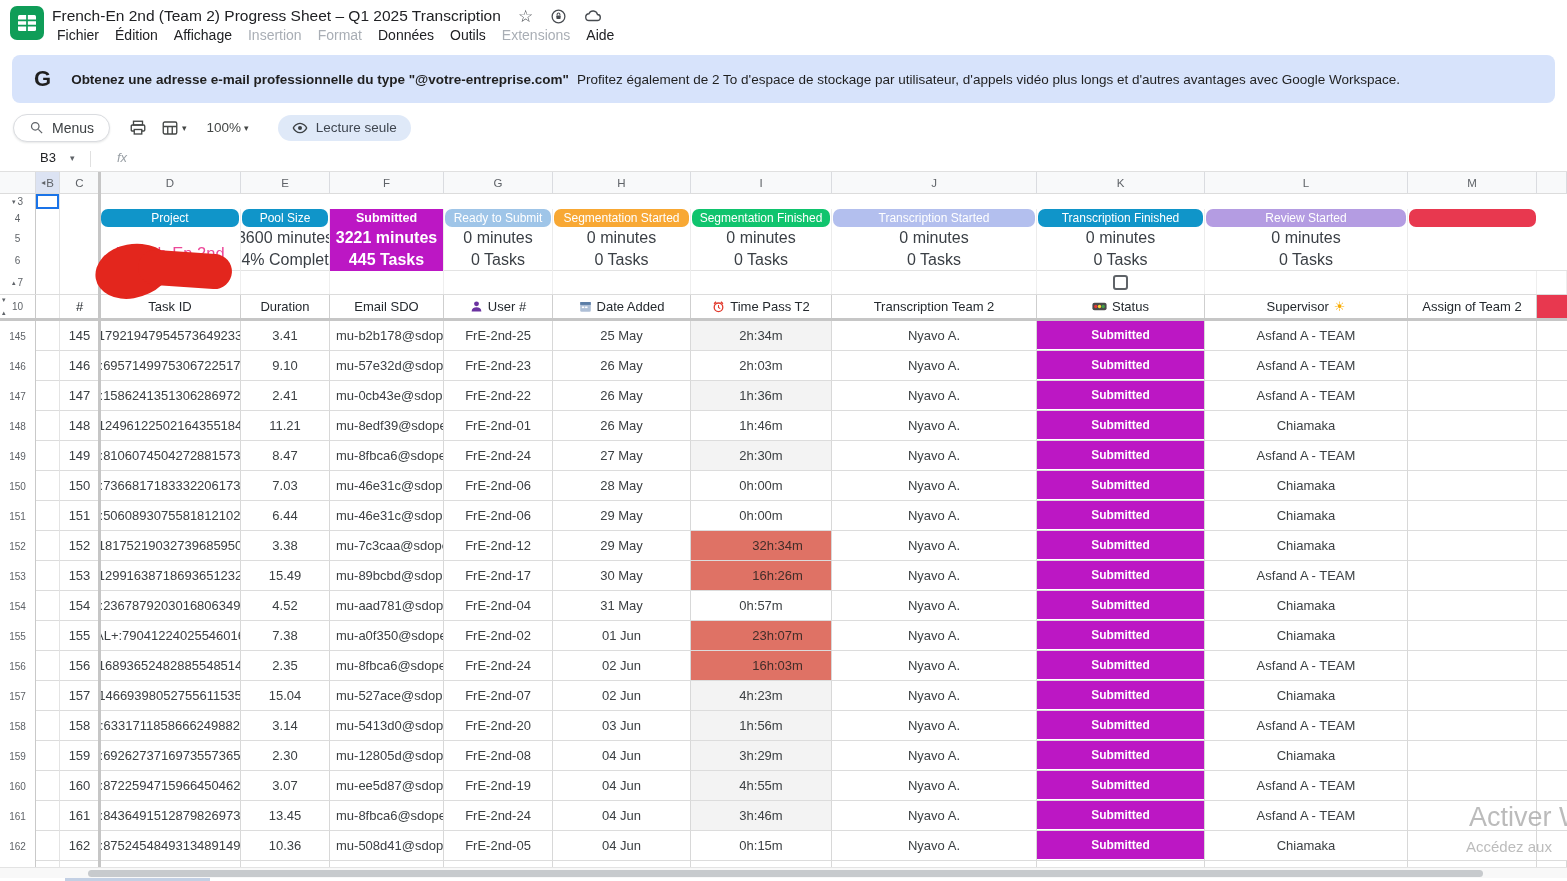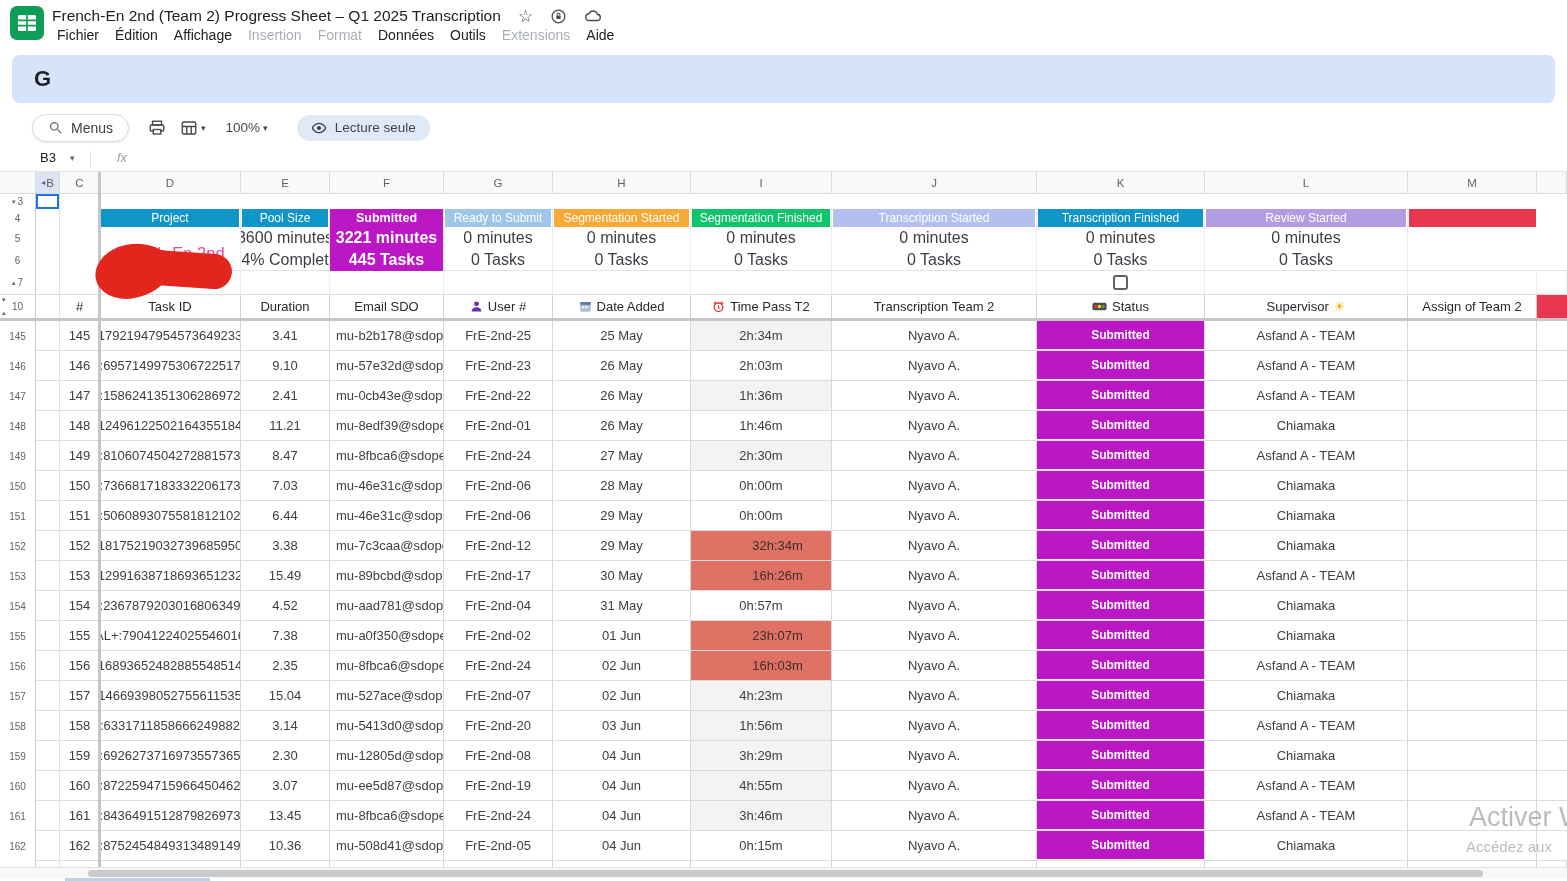--- a/index.html
+++ b/index.html
@@ -26,21 +26,21 @@
 
   
   #banner-wrap{left:0;top:47px;width:1567px;height:61px;background:#fff;}
   #banner{left:12px;top:8px;width:1543px;height:48px;background:var(--c-banner);
     border-radius:8px;display:flex;align-items:center;padding:0 22px;gap:20px;}
   #banner-g{font-weight:bold;font-size:22px;color:#1f1f1f;}
   #banner-text{font-size:13.5px;color:#1f1f1f;white-space:nowrap;overflow:hidden;}
   #banner-text b{margin-right:8px;}
 
   
-  #toolbar{left:0;top:108px;width:1567px;height:39px;background:#fff;display:flex;align-items:center;padding-left:32px;}
+  #toolbar{left:0;top:108px;width:1567px;height:39px;background:#fff;display:flex;align-items:center;padding-left:13px;}
   #menus-pill{height:28px;border:1px solid #dadce0;border-radius:14px;background:#fff;
     box-shadow:0 1px 2px rgba(60,64,67,.12);display:flex;align-items:center;gap:8px;padding:0 15px;font-size:14px;color:#3c4043;}
   .tbtn{display:flex;align-items:center;gap:3px;padding:0 7px;height:28px;color:#444746;}
   #print-btn{margin-left:12px;}
   #zoom-btn{font-size:13.5px;margin-left:6px;}
   .caret{font-size:9px;color:#444746;}
   #readonly-pill{height:26px;border-radius:13px;background:var(--c-readonly);display:flex;align-items:center;
     gap:8px;padding:0 14px;font-size:13.5px;color:#3f4650;margin-left:22px;}
 
   
@@ -70,21 +70,21 @@
     font-size:10px;color:#5f6368;position:relative;}
   .gtri{font-size:7px;color:#5f6368;margin-right:2px;}
   .gtri.abs-top{position:absolute;left:2px;top:1px;margin:0;}
   .gtri.abs-bot{position:absolute;left:2px;bottom:1px;margin:0;}
   .gut-stack{display:flex;flex-direction:column;width:100%;height:100%;}
   .gut-stack div{display:flex;align-items:center;justify-content:center;}
 
   .scell{position:relative;display:flex;flex-direction:column;border-right:1px solid #ececec;overflow:hidden;}
   .scell.blockfill{background:var(--c-magenta);}
   .chip{height:18px;margin:0 1px;display:flex;align-items:center;justify-content:center;
-    font-size:12px;color:#fff;white-space:nowrap;overflow:hidden;}
+    font-size:12px;color:#fff;white-space:nowrap;overflow:hidden;border-radius:7px;}
   .chip-blue{background:var(--c-blue);} .chip-magenta{background:var(--c-magenta);}
   .chip-lightblue{background:var(--c-lightblue);} .chip-orange{background:var(--c-orange);}
   .chip-green{background:var(--c-green);} .chip-periwinkle{background:var(--c-periwinkle);}
   .chip-purple{background:var(--c-purple);} .chip-redcol{background:var(--c-redcol);}
   .blockfill .chip{background:transparent;font-weight:bold;font-size:12.5px;}
   .sline{height:22px;display:flex;align-items:center;justify-content:center;font-size:16px;color:#3a3f45;white-space:nowrap;}
   .blockfill .sline{color:#fff;font-weight:bold;}
   .sbig{height:44px;display:flex;align-items:flex-start;justify-content:center;font-weight:normal;
     font-size:16.5px;color:#ec4899;padding-top:17px;white-space:nowrap;}
 
@@ -160,20 +160,21 @@
       <span class="menu-item">Données</span>
       <span class="menu-item">Outils</span>
       <span class="menu-item disabled">Extensions</span>
       <span class="menu-item">Aide</span>
     </div>
 </div>
 
 <div id="banner-wrap" class="abs">
   <div id="banner" class="abs">
     <span id="banner-g">G</span>
+    <span id="banner-text"><b>Obtenez une adresse e-mail professionnelle du type "@votre-entreprise.com"</b><span>Profitez également de 2 To d'espace de stockage par utilisateur, d'appels vidéo plus longs et d'autres avantages avec Google Workspace.</span></span>
   </div>
 </div>
 
 <div id="toolbar" class="abs">
   <div id="menus-pill">
     <svg width="15" height="15" viewBox="0 0 24 24">
         <circle cx="10" cy="10" r="6" fill="none" stroke="#5f6368" stroke-width="2"></circle>
         <path d="M15 15l6 6" stroke="#5f6368" stroke-width="2"></path>
       </svg>
     <span>Menus</span>

